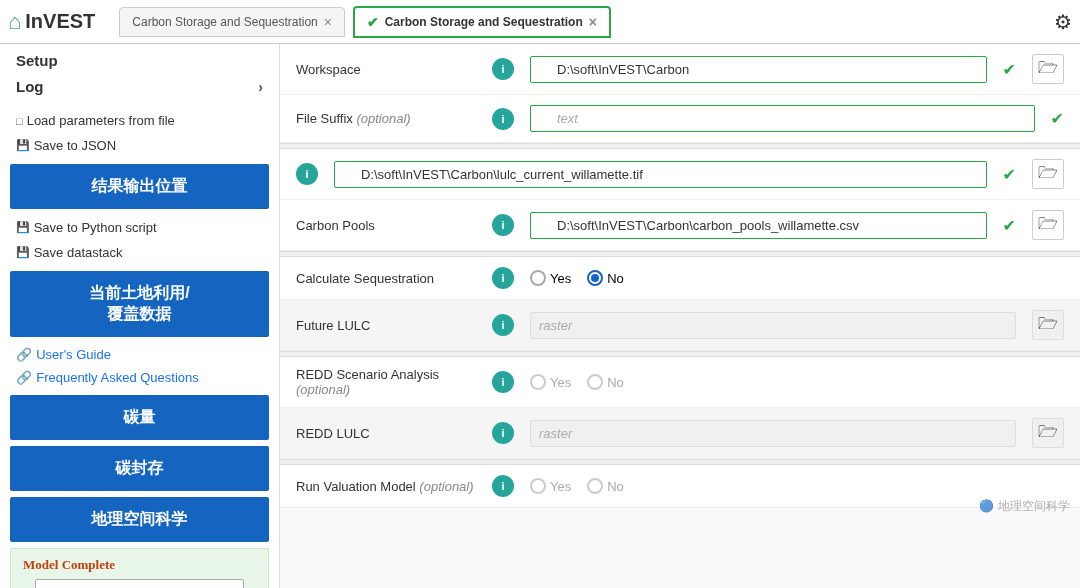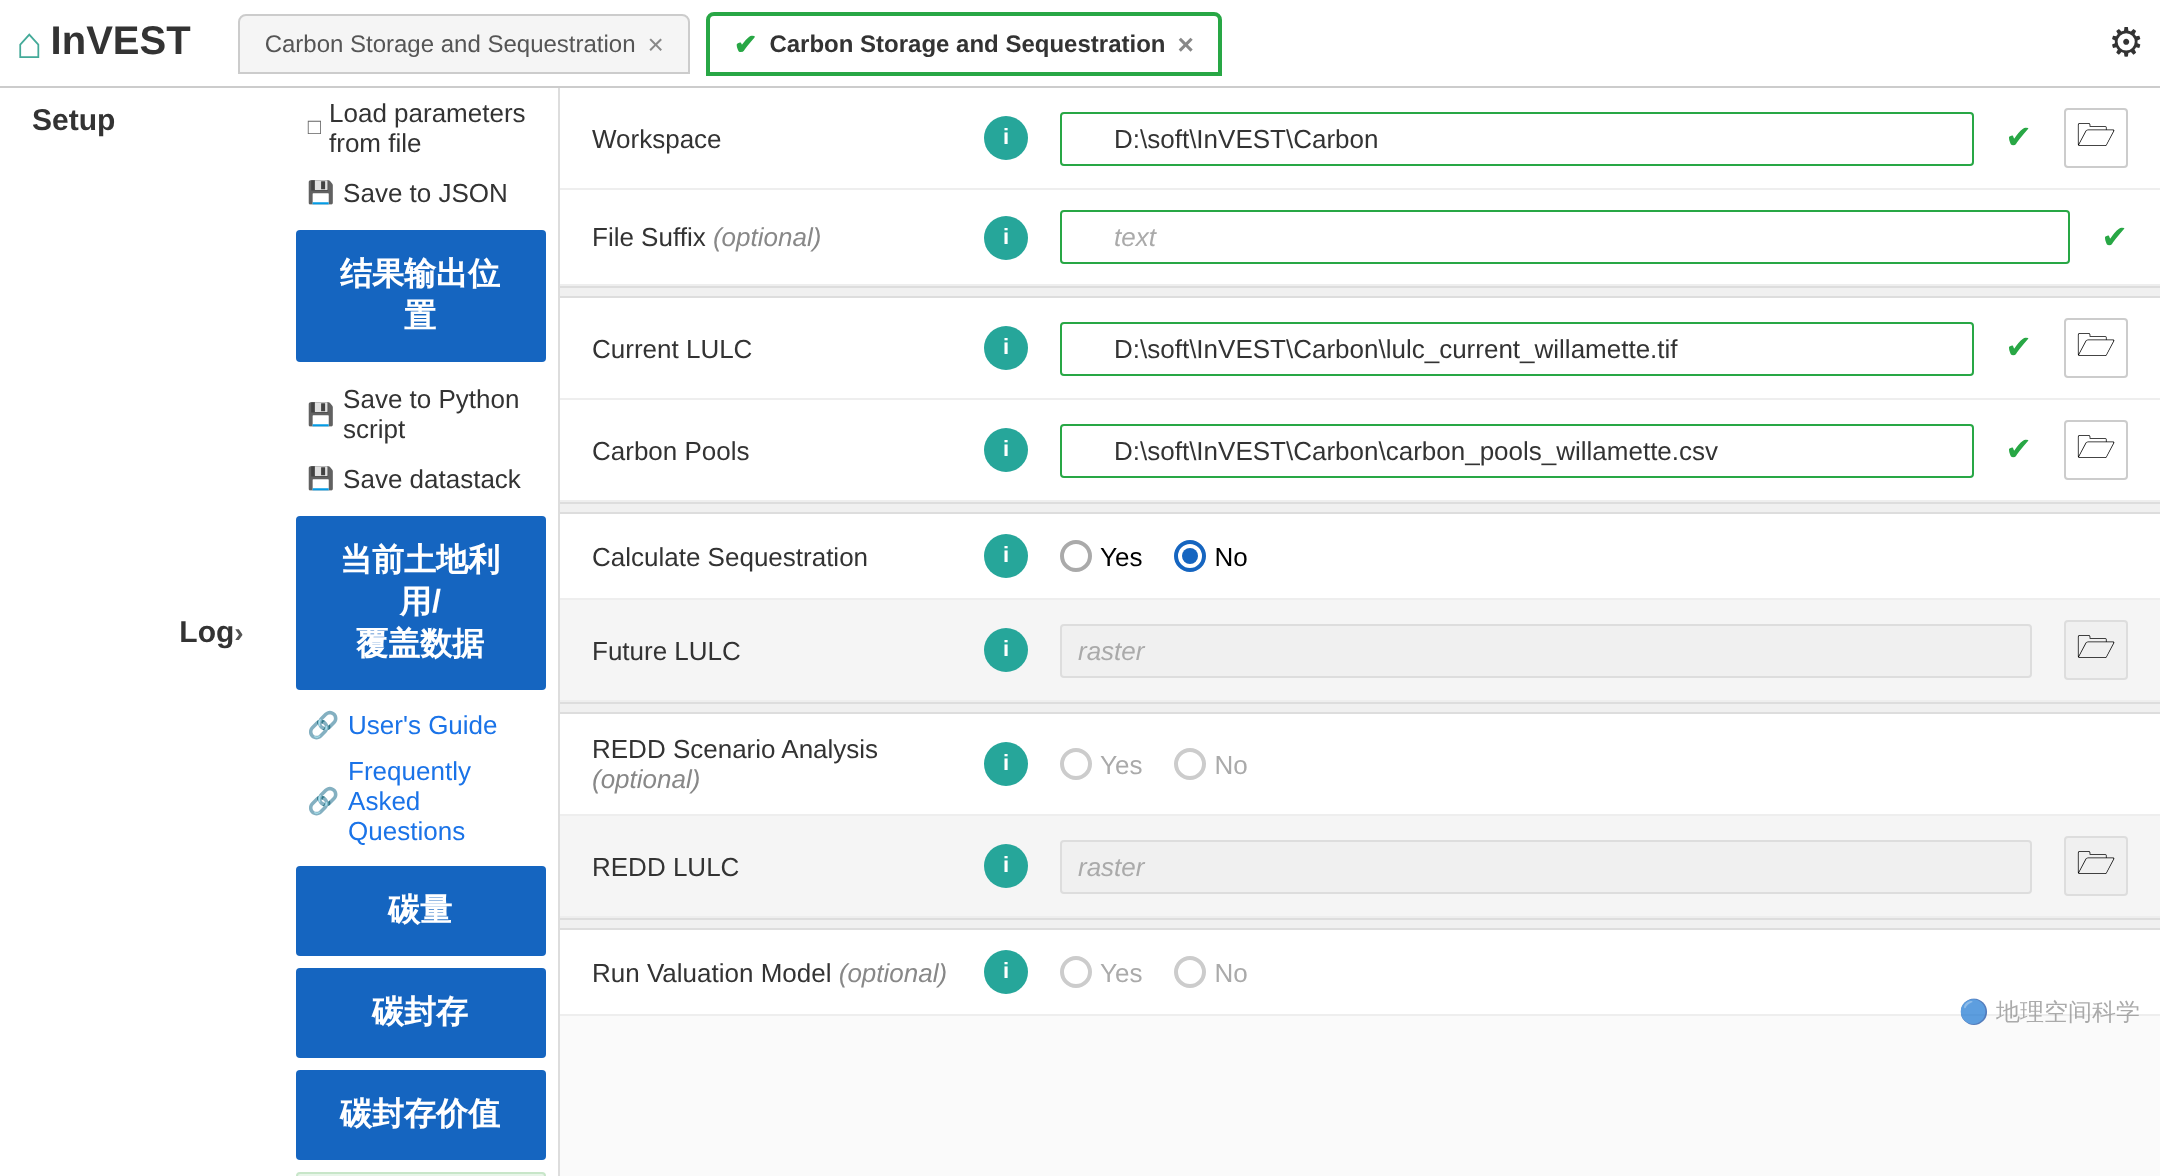--- a/index.html
+++ b/index.html
@@ -27,21 +27,21 @@
     .tab-close { cursor: pointer; color: #888; font-size: 14px; }
     .tab-check { color: #28a745; font-size: 14px; }
     .gear-icon { margin-left: auto; font-size: 20px; cursor: pointer; color: #333; }
 
     
     .main-layout { display: flex; flex: 1; overflow: hidden; }
 
     
     .sidebar {
       width: 280px; background: white; border-right: 1px solid #ddd;
-      display: flex; flex-direction: row; overflow-y: auto; flex-shrink: 0;
+      display: flex; flex-direction: column; overflow-y: auto; flex-shrink: 0;
     }
     .sidebar-section-label {
       font-size: 15px; font-weight: bold; color: #333; padding: 8px 16px 4px 16px;
     }
     .sidebar-item {
       padding: 5px 16px; cursor: pointer; color: #333; font-size: 13px; display: flex; align-items: center; gap: 4px;
     }
     .sidebar-item-icon { color: #666; font-size: 11px; }
     .sidebar-log { display: flex; align-items: center; justify-content: space-between; padding: 5px 16px; font-size: 15px; font-weight: bold; color: #333; cursor: pointer; }
     .sidebar-log-arrow { font-size: 14px; color: #555; }
@@ -173,21 +173,21 @@
       </div>
       <div class="sidebar-link">
         <span>🔗</span>
         <span>Frequently Asked Questions</span>
       </div>
 
       <div class="card-blue">碳量</div>
 
       <div class="card-blue">碳封存</div>
 
-      <div class="card-blue">碳封存价值</div>
+      <div class="card-blue">地理空间科学</div>
 
       <div class="card-green-outline">
         <div style="font-family: Liberation Serif, serif; color: #c2410c; margin-bottom: 6px;">Model Complete</div>
         <button class="open-workspace-btn">Open Workspace</button>
       </div>
 
     </div>
   </div>
 
   <div class="content-area">
@@ -205,21 +205,20 @@
         <span>File Suffix</span> <span class="optional">(optional)</span>
       </div>
       <div class="info-btn">i</div>
       <input class="form-input form-input-valid" type="text" placeholder="text" style="">
       <span class="check-icon">✔</span>
     </div>
 
     <div style="height:6px; background:#f0f0f0; border-top:1px solid #ddd; border-bottom:1px solid #ddd;"></div>
 
     <div class="form-row">
-      <div class="form-label">Current LULC</div>
       <div class="info-btn">i</div>
       <input class="form-input form-input-valid" type="text" value="D:\soft\InVEST\Carbon\lulc_current_willamette.tif" style="">
       <span class="check-icon">✔</span>
       <div class="folder-btn">🗁</div>
     </div>
 
     <div class="form-row">
       <div class="form-label">Carbon Pools</div>
       <div class="info-btn">i</div>
       <input class="form-input form-input-valid" type="text" value="D:\soft\InVEST\Carbon\carbon_pools_willamette.csv" style="">

